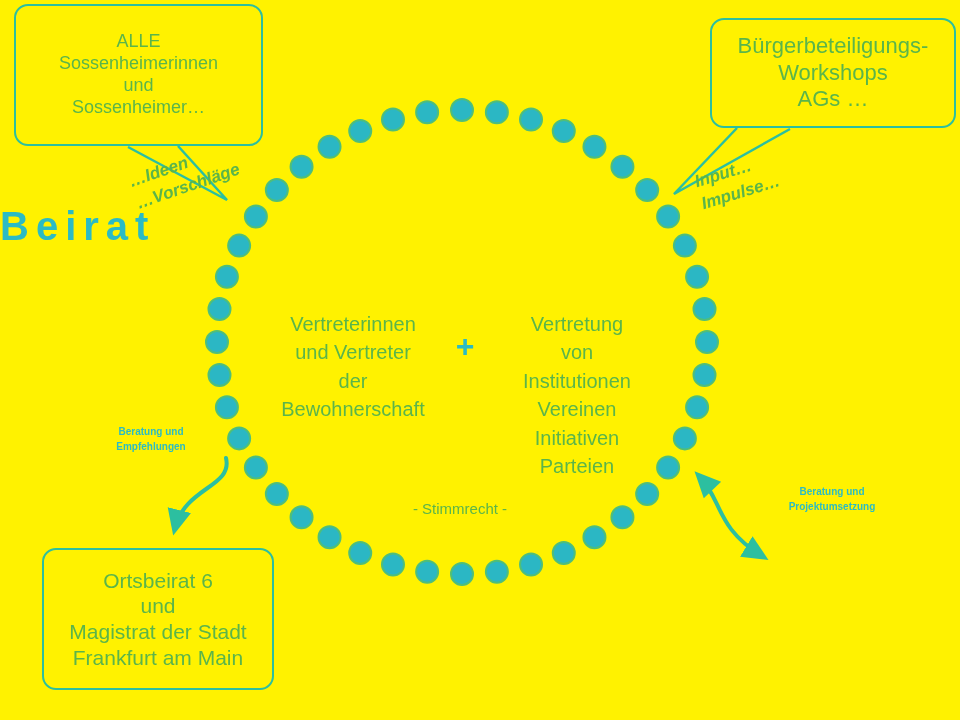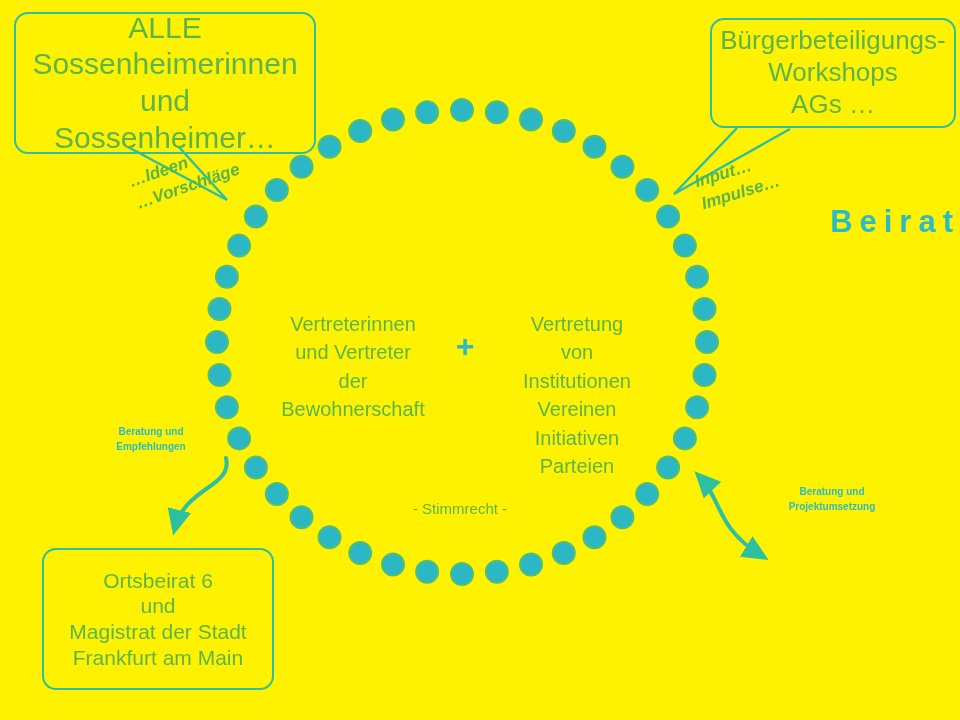--- a/index.html
+++ b/index.html
@@ -32,42 +32,42 @@
     text-align:center;
     line-height:1.22;
     display:flex;
     align-items:center;
     justify-content:center;
     padding:4px 8px;
   }
   .bubble .txt{white-space:pre-line;display:block;width:100%;}
 
   #bubble-residents{
-    left:14px; top:12px; width:302px; height:142px;
-    font-size:30px;
+    left:14px; top:4px; width:249px; height:142px;
+    font-size:18px;
   }
   #bubble-workshops{
     left:710px; top:18px; width:246px; height:110px;
-    font-size:26px;
+    font-size:22px;
   }
   #box-ortsbeirat{
     left:42px; top:548px; width:232px; height:142px;
     font-size:21px;
   }
   #box-stadtplanungsamt{
     left:638px; top:588px; width:284px; height:80px;
     font-size:21px;
   }
 
   
   #center-title{
     position:absolute;
     left:0; top:204px; width:960px;
-    text-align:right;
-    font-size:31px;
+    text-align:left;
+    font-size:40px;
     font-weight:bold;
     letter-spacing:7px;
     color:#2BBBC4;
   }
   #col-left{
     position:absolute;
     left:268px; top:310px; width:170px;
     text-align:center;
     font-size:20px;
     line-height:1.42;

